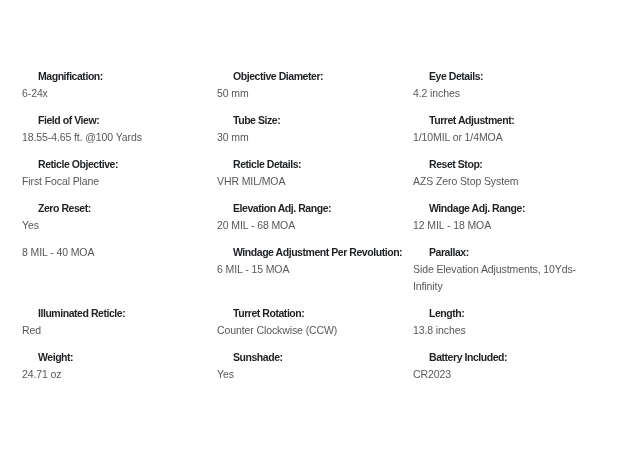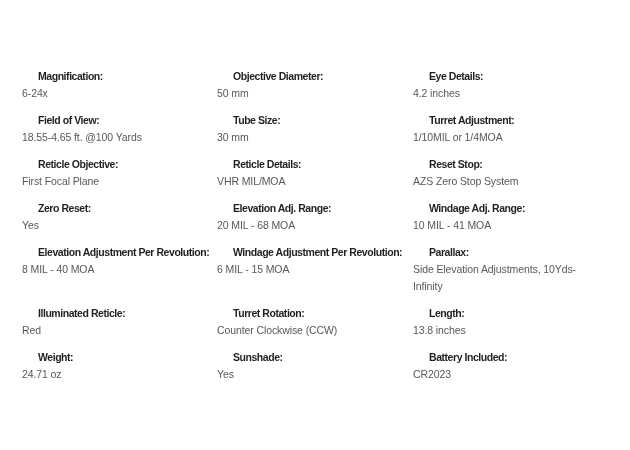--- a/index.html
+++ b/index.html
@@ -93,25 +93,24 @@
     <div class="spec-item">
       <div class="spec-label">Zero Reset:</div>
       <div class="spec-value">Yes</div>
     </div>
     <div class="spec-item">
       <div class="spec-label">Elevation Adj. Range:</div>
       <div class="spec-value">20 MIL - 68 MOA</div>
     </div>
     <div class="spec-item">
       <div class="spec-label">Windage Adj. Range:</div>
-      <div class="spec-value">10 MIL - 41 MOA</div>
+      <div class="spec-value">12 MIL - 18 MOA</div>
     </div>
 
     <div class="spec-item">
-      <div class="spec-label">Elevation Adjustment Per Revolution:</div>
       <div class="spec-value">8 MIL - 40 MOA</div>
     </div>
     <div class="spec-item">
       <div class="spec-label">Windage Adjustment Per Revolution:</div>
       <div class="spec-value">6 MIL - 15 MOA</div>
     </div>
     <div class="spec-item">
       <div class="spec-label">Parallax:</div>
       <div class="spec-value">Side Elevation Adjustments, 10Yds-Infinity</div>
     </div>

